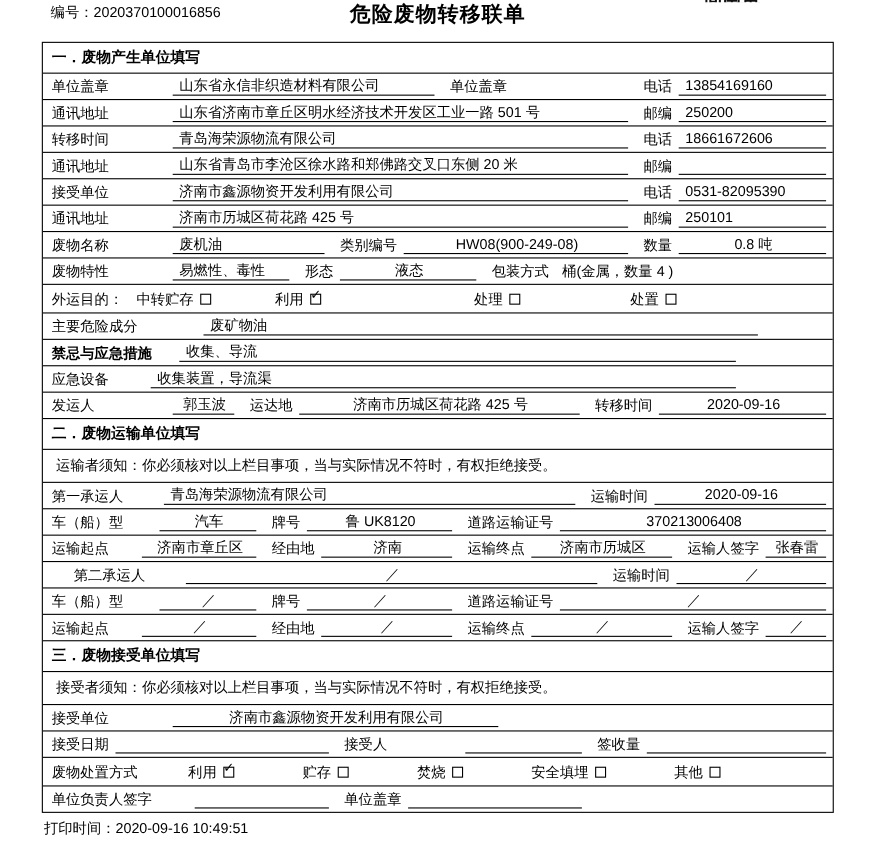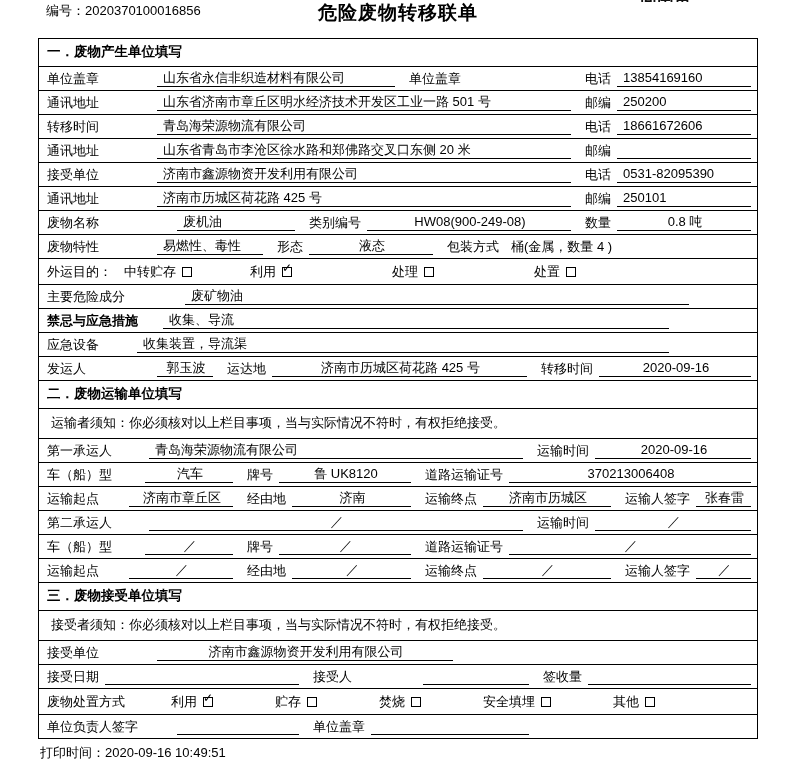--- a/index.html
+++ b/index.html
@@ -227,21 +227,21 @@
         <span class="lbl w-name">通讯地址</span>
         <span class="val">济南市历城区荷花路 425 号</span>
       </div>
       <div class="cell spacer">
         <span class="lbl">邮编</span>
         <span class="val">250101</span>
       </div>
     </div>
 
     <div class="row">
-      <div class="cell" style="flex:0 0 262px;gap:20px;">
+      <div class="cell" style="flex:0 0 262px;">
         <span class="lbl w-name">废物名称</span>
         <span class="val">废机油</span>
       </div>
       <div class="cell" style="flex:0 0 276px;">
         <span class="lbl">类别编号</span>
         <span class="val center">HW08(900-249-08)</span>
       </div>
       <div class="cell spacer">
         <span class="lbl">数量</span>
         <span class="val center">0.8 吨</span>
@@ -265,21 +265,21 @@
 
     <div class="row" style="min-height:25px;">
       <div class="cell" style="flex:1 1 auto;">
         <span class="lbl">外运目的：</span>
         <span class="opt" style="margin-left:8px;">
           <span>中转贮存</span><span class="cb"></span>
         </span>
         <span class="opt" style="margin-left:32px;">
           <span>利用</span><span class="cb checked"></span>
         </span>
-        <span class="opt" style="margin-left:74px;">
+        <span class="opt" style="margin-left:113px;">
           <span>处理</span><span class="cb"></span>
         </span>
         <span class="opt" style="margin-left:74px;">
           <span>处置</span><span class="cb"></span>
         </span>
       </div>
     </div>
 
     <div class="row">
       <div class="cell" style="flex:0 0 656px;">
@@ -362,21 +362,21 @@
         <span class="lbl">运输终点</span>
         <span class="val center">济南市历城区</span>
       </div>
       <div class="cell spacer">
         <span class="lbl">运输人签字</span>
         <span class="val center">张春雷</span>
       </div>
     </div>
 
     <div class="row">
-      <div class="cell" style="flex:0 0 490px;">
+      <div class="cell" style="flex:0 0 490px;margin-left:20px;">
         <span class="lbl" style="flex:0 0 96px;">第二承运人</span>
         <span class="val center">／</span>
       </div>
       <div class="cell spacer">
         <span class="lbl">运输时间</span>
         <span class="val center">／</span>
       </div>
     </div>
 
     <div class="row">

